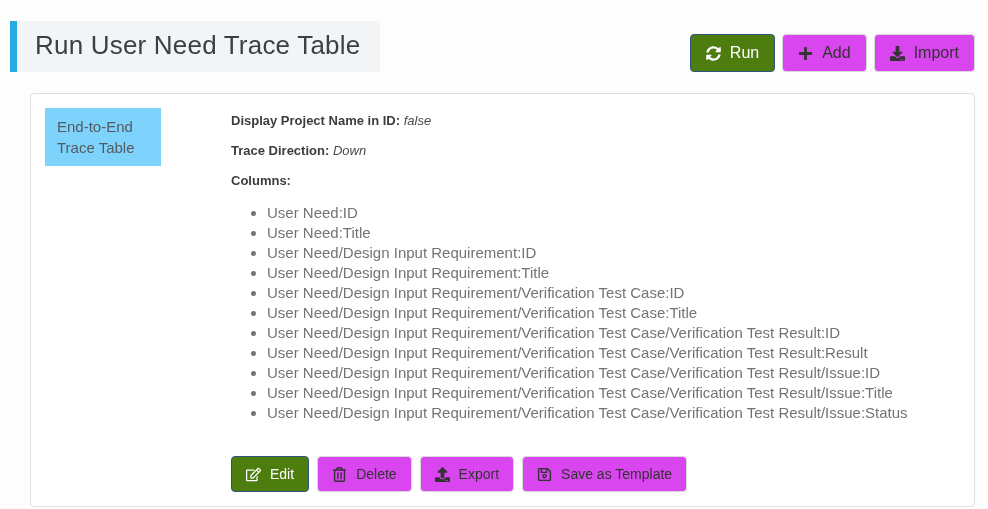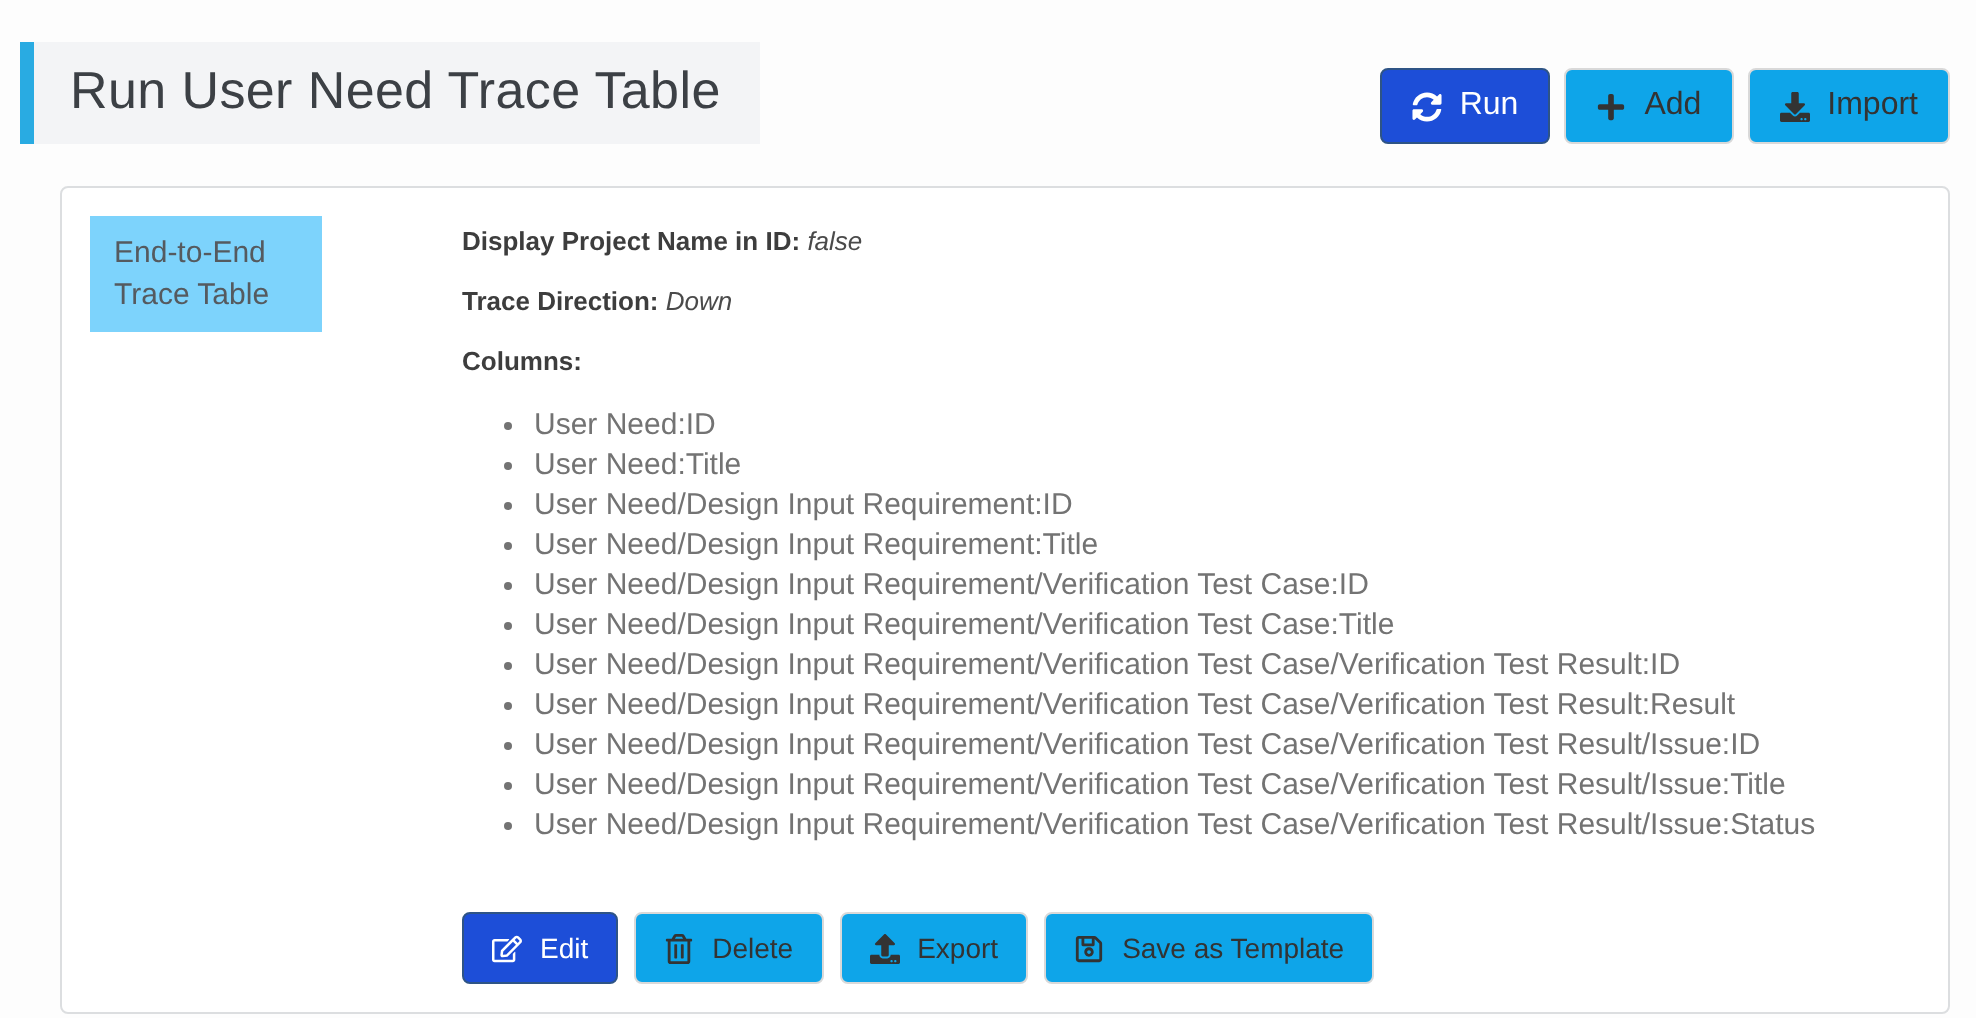--- a/index.html
+++ b/index.html
@@ -32,29 +32,29 @@
 
   .btn {
     display: inline-flex;
     align-items: center;
     gap: 9px;
     font-size: 16px;
     font-family: "Liberation Sans", sans-serif;
     padding: 8px 15px;
     border-radius: 4px;
     border: 1px solid #d9d9d9;
-    background: #0ea5e9;
+    background: #d946ef;
     color: #333333;
     cursor: pointer;
     line-height: 20px;
     white-space: nowrap;
   }
   .btn svg { width: 15px; height: 15px; flex: 0 0 auto; }
   .btn.primary {
-    background: #1d4ed8;
+    background: #4d7c0f;
     border-color: #2e5486;
     color: #ffffff;
   }
 
   
   .panel {
     margin: 21px 13px 0 30px;
     background: #ffffff;
     border: 1px solid #dcdee0;
     border-radius: 4px;

